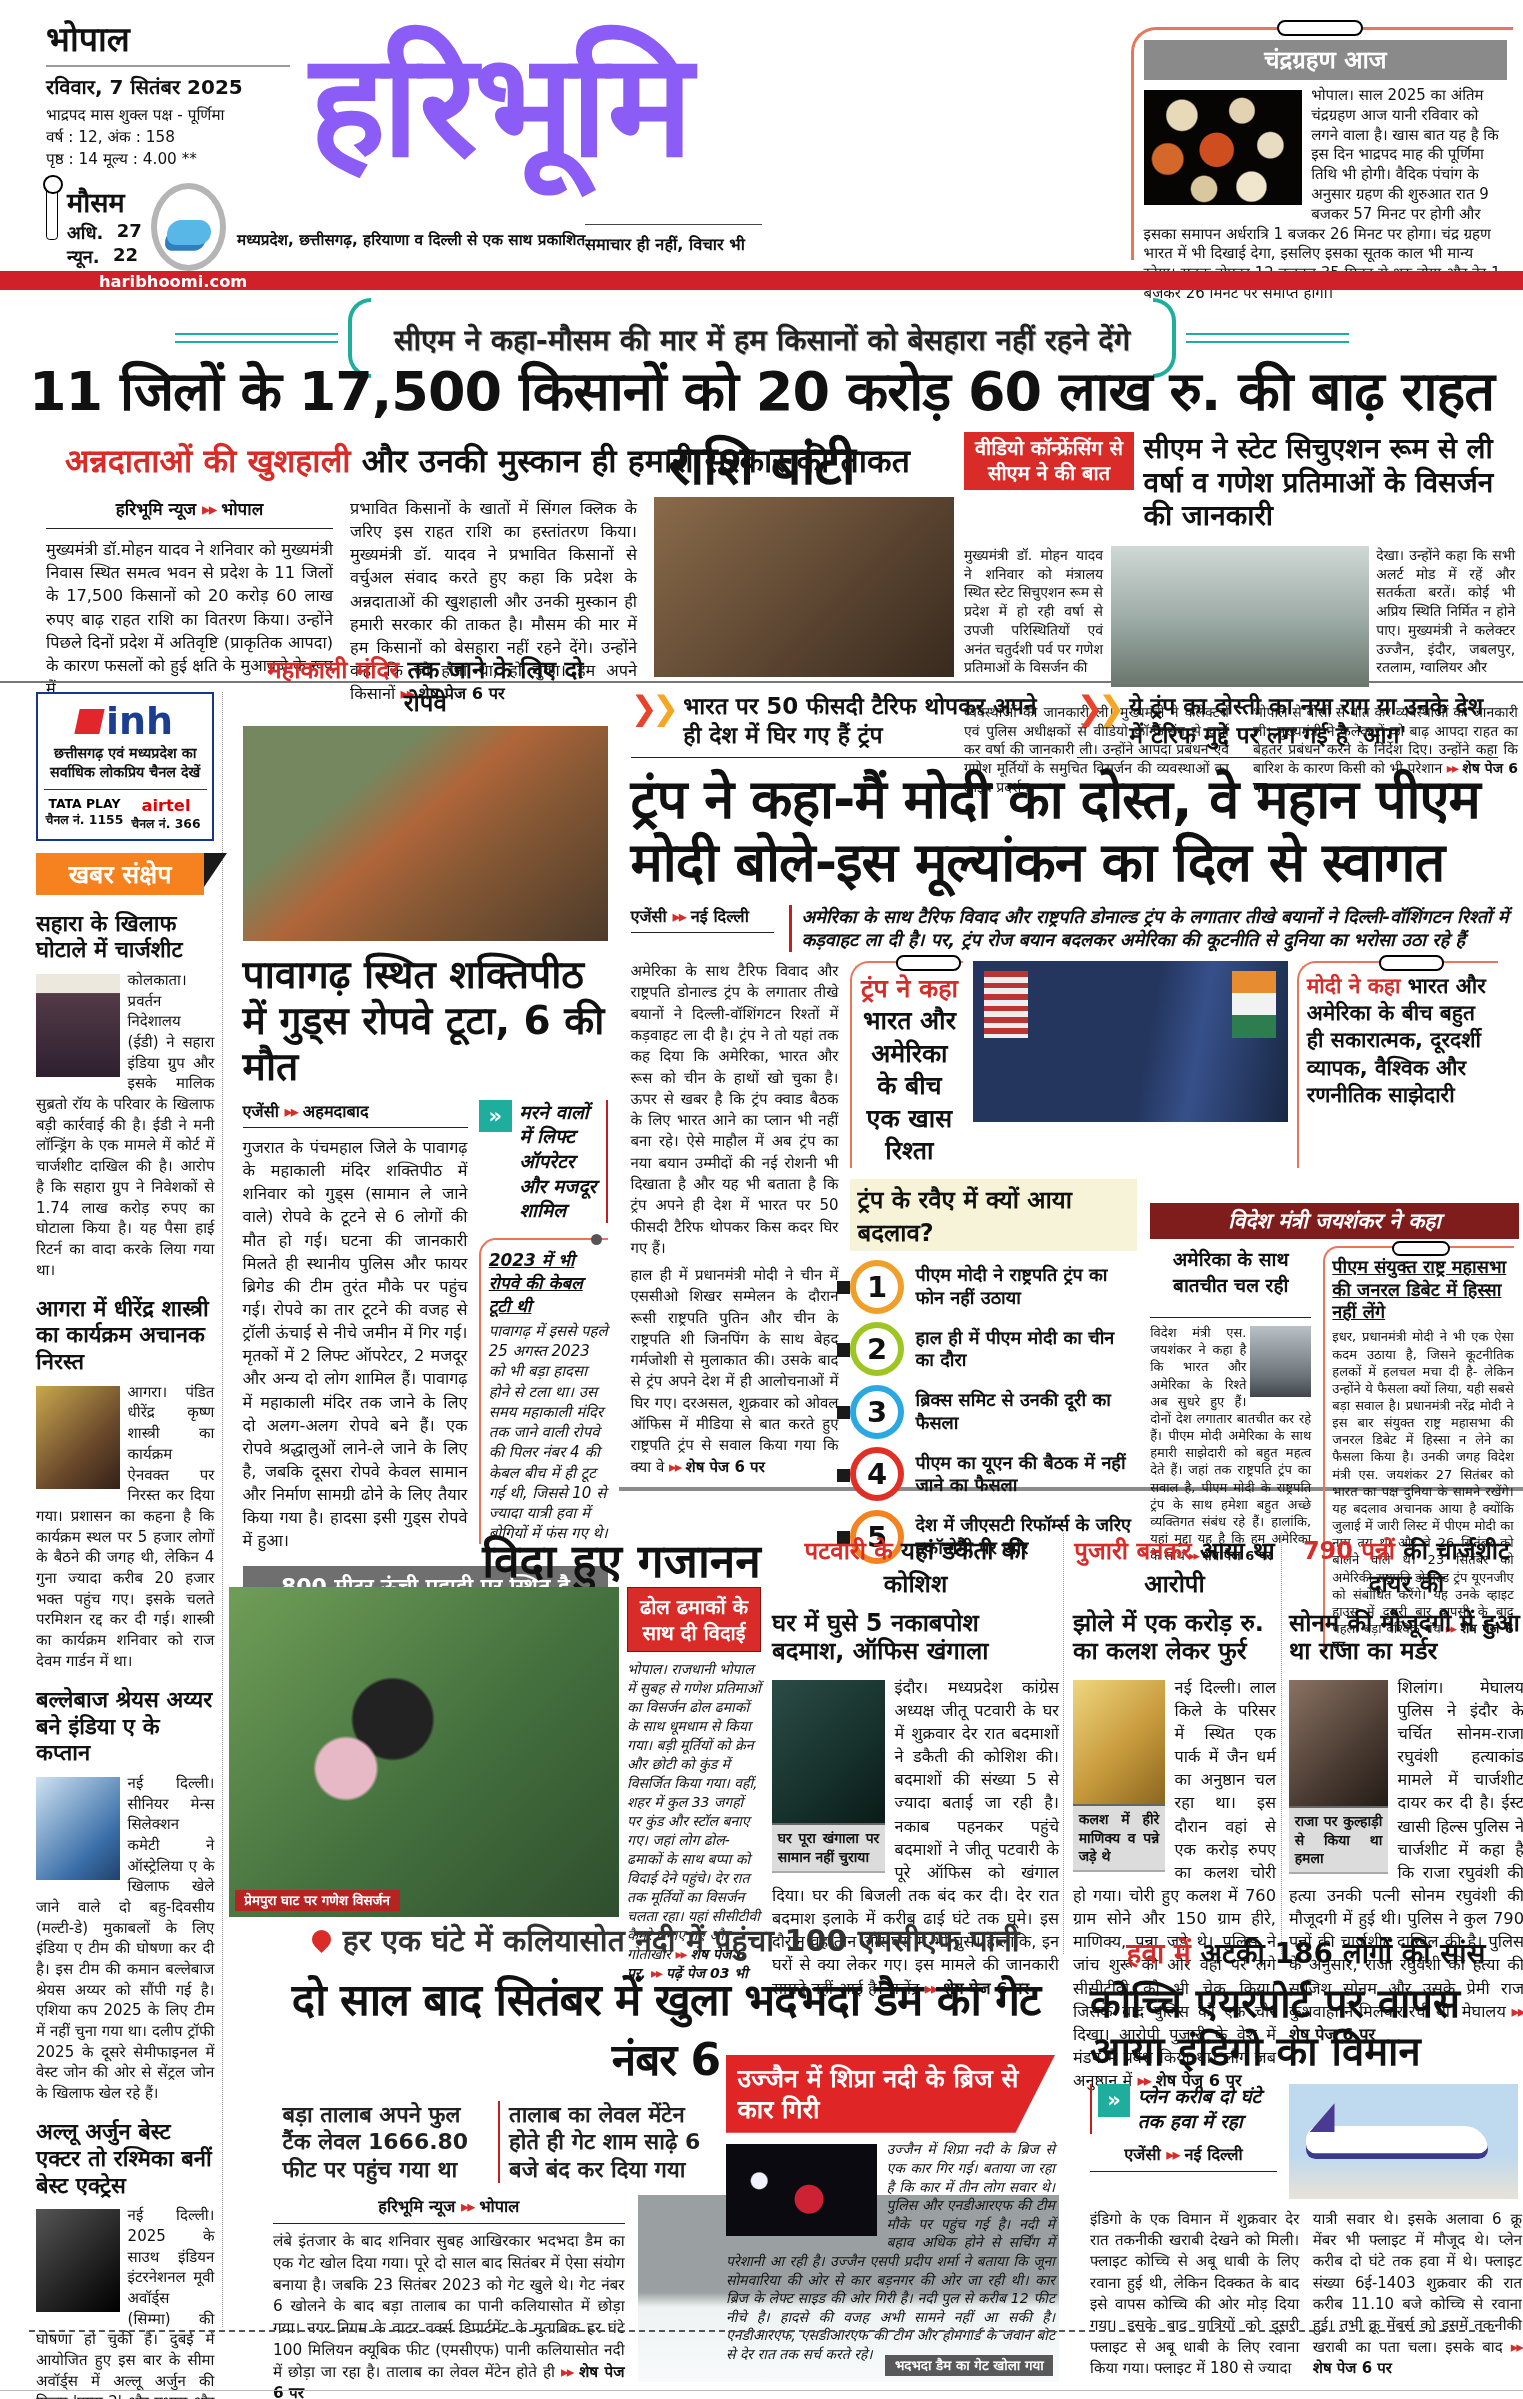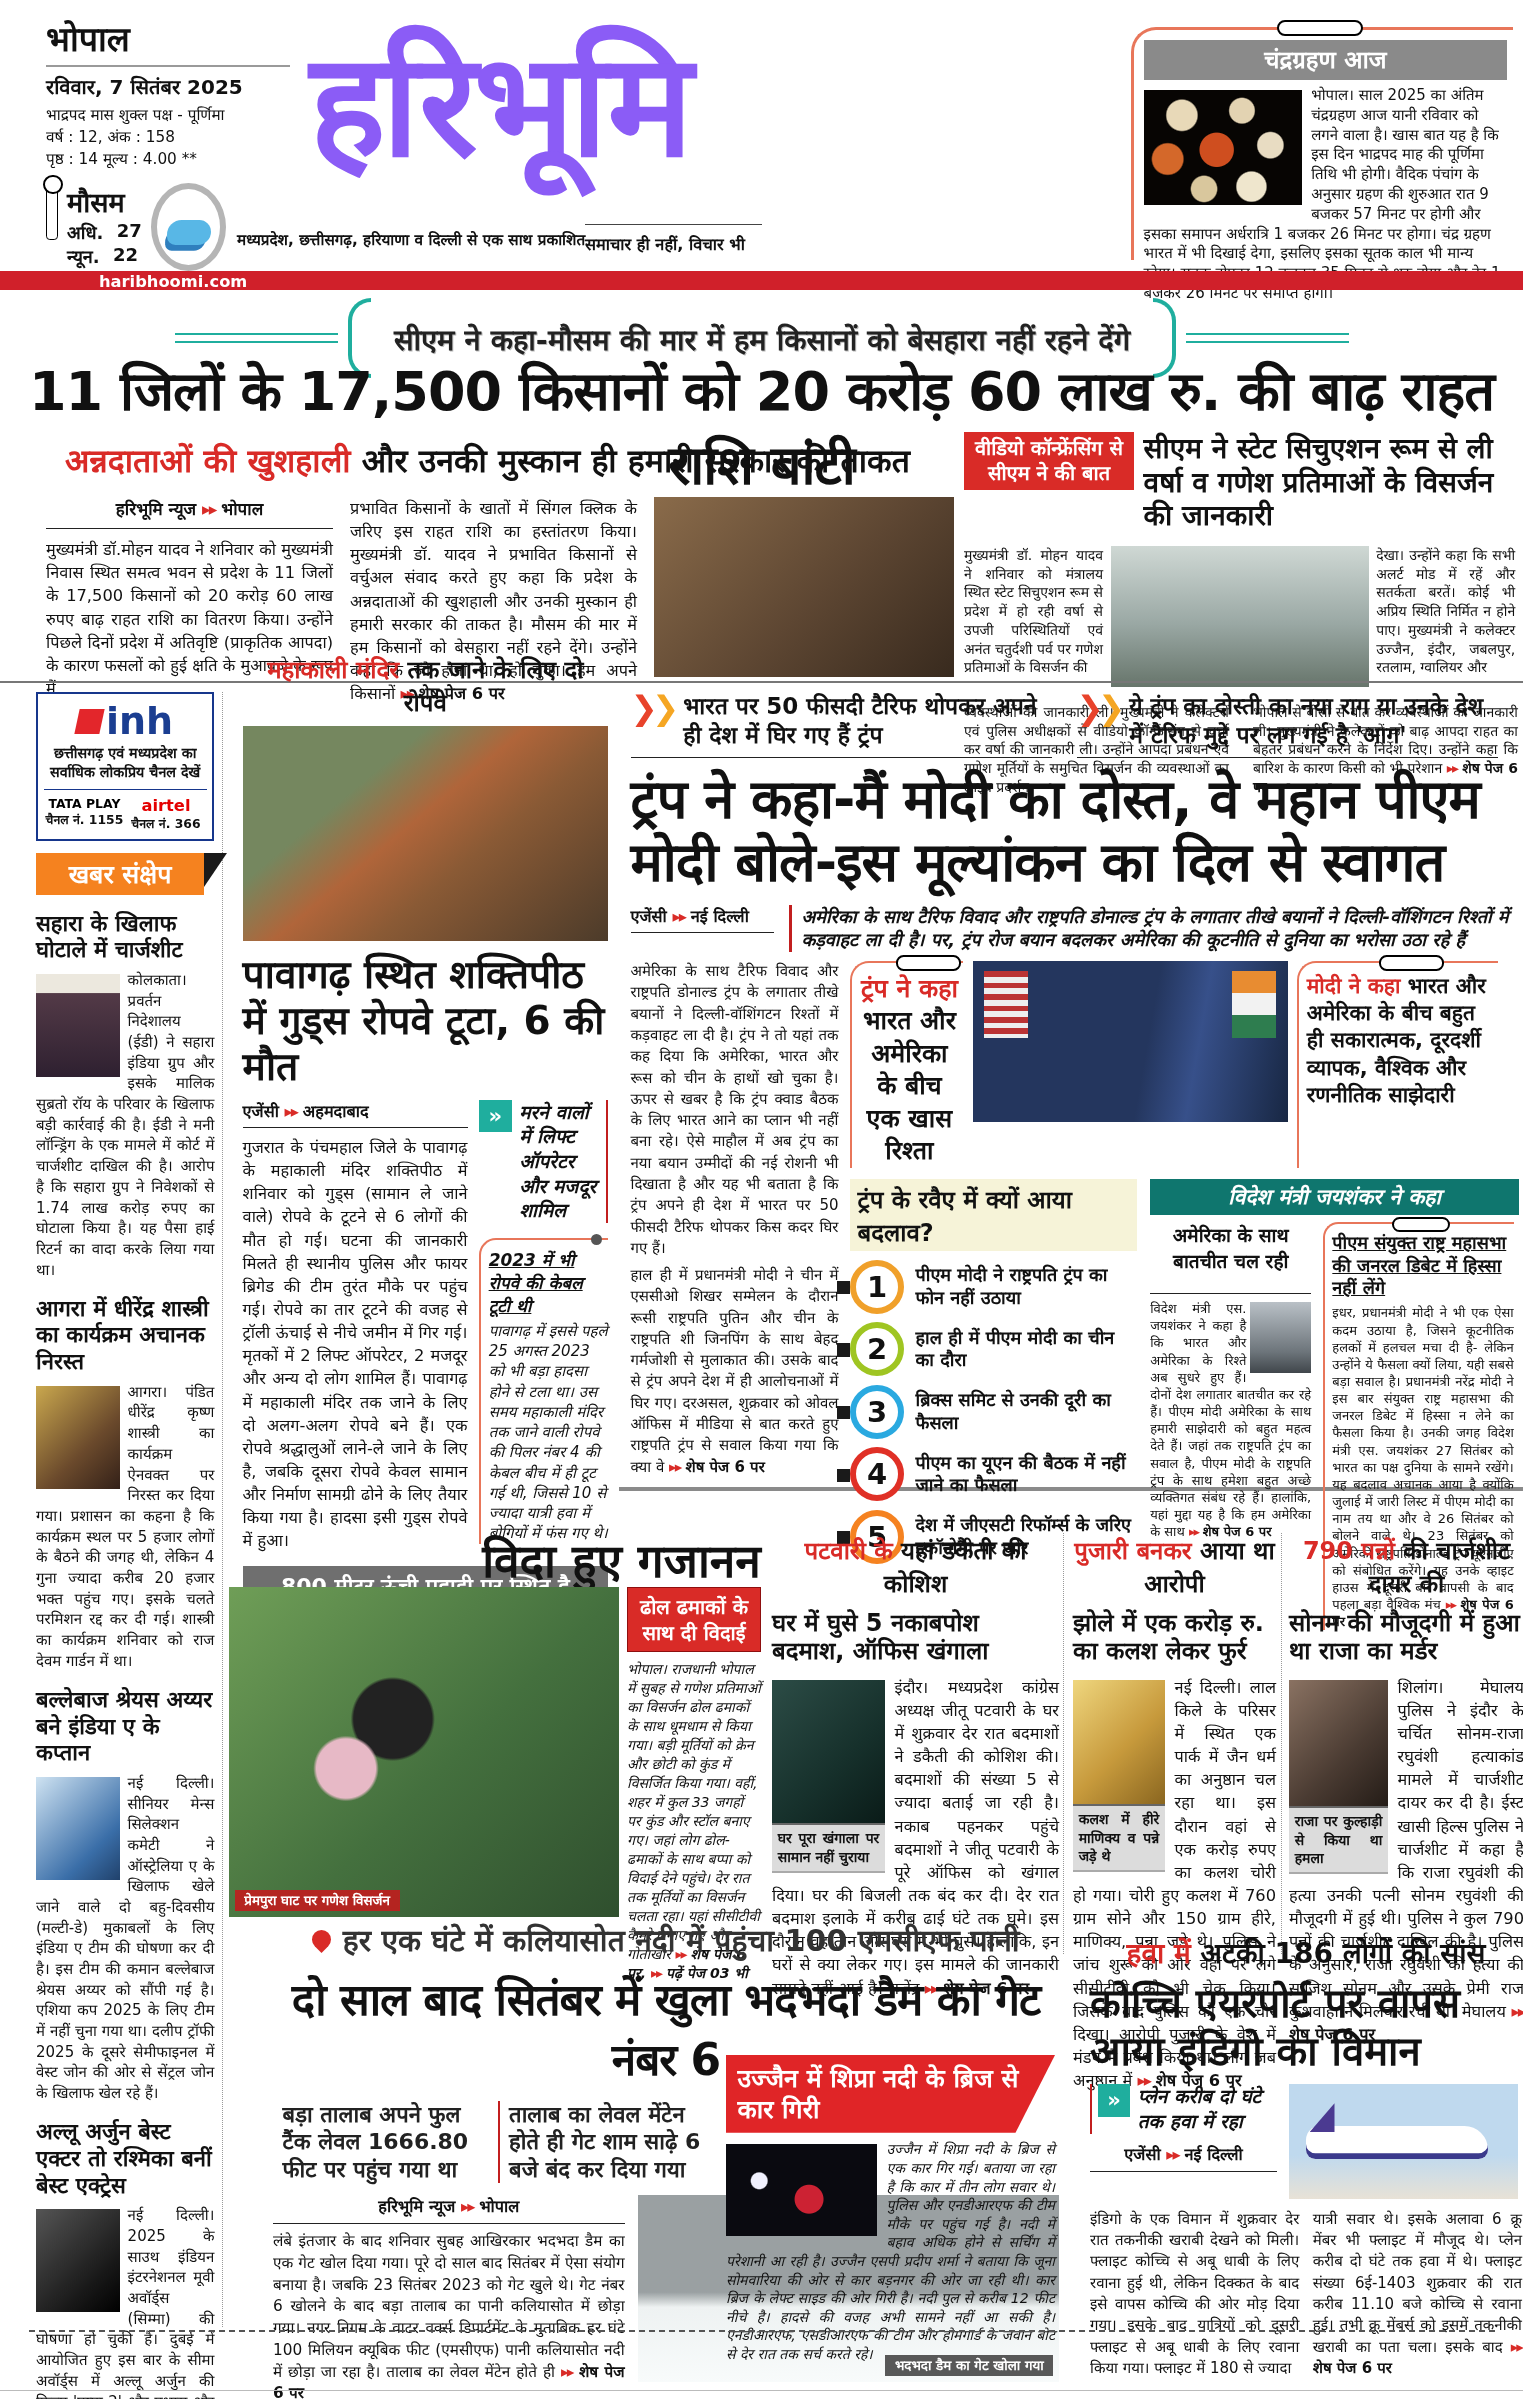--- a/index.html
+++ b/index.html
@@ -136,21 +136,21 @@
   .ph-mt::after { content:""; position:absolute; right:11.5px; top:9.6px; width:44px; height:67px; background:linear-gradient(180deg,#e88c31 0 33%,#f2f2f2 33% 66%,#2e7d4f 66%); }
   #t-rowB { display:flex; gap:13.4px; margin-top:11.5px; }
   #why { width:287px; }
   #why-title { background:#f6f3d8; font-size:24px; font-weight:bold; padding:2.9px 7.6px; position:relative; }
   .reason { display:flex; align-items:center; gap:11.5px; margin-top:8.6px; }
   .ncirc { width:54px; height:54px; border-radius:50%; border:6.7px solid #999; background:#fff; font-size:29px; font-weight:bold; text-align:center; line-height:42px; flex:none; position:relative; }
   .ncirc::before { content:""; position:absolute; left:-19px; top:15.3px; width:13.4px; height:13.4px; background:#1a1a1a; }
   .c1r { border-color:#f0a02a; } .c2r { border-color:#9fc522; } .c3r { border-color:#2aa9e0; } .c4r { border-color:#e03026; } .c5r { border-color:#f58220; }
   .reason p { font-size:18px; font-weight:bold; line-height:1.25; }
   #fm { width:369px; }
-  #fm-bar { background:#0f766e; color:#fff; font-size:21px; font-weight:bold; font-style:italic; text-align:center; padding:2.9px 0 4.8px; }
+  #fm-bar { background:#7f1d1d; color:#fff; font-size:21px; font-weight:bold; font-style:italic; text-align:center; padding:2.9px 0 4.8px;margin-top:24px; }
   #fm-cols { display:flex; gap:11.5px; margin-top:7.6px; }
   #talks { width:161px; }
   #talks h4 { font-size:19px; text-align:center; border-bottom:1.9px solid #222; padding-bottom:19px; margin-bottom:5.7px; }
   #talks .copy, #un .copy { font-size:13px; line-height:1.32; }
   .ph-jai { float:right; width:61px; height:71px; margin:1.9px 0 1.9px 3.8px; background:linear-gradient(180deg,#b9c0c6,#6d757b 70%,#40464b); }
   #un { width:191px; border-left:2.9px solid #e8765a; border-top:2.9px solid #e8765a; border-radius:15.3px 0 0 0; padding:7.6px 0 0 7.6px; position:relative; }
   #un::before { content:""; position:absolute; top:-7.6px; left:67px; width:54px; height:11.5px; background:#fff; border:2.9px solid #000; border-radius:7.6px; }
   #un h4 { font-size:18px; line-height:1.25; text-decoration:underline; margin-bottom:4.8px; }
 
   

